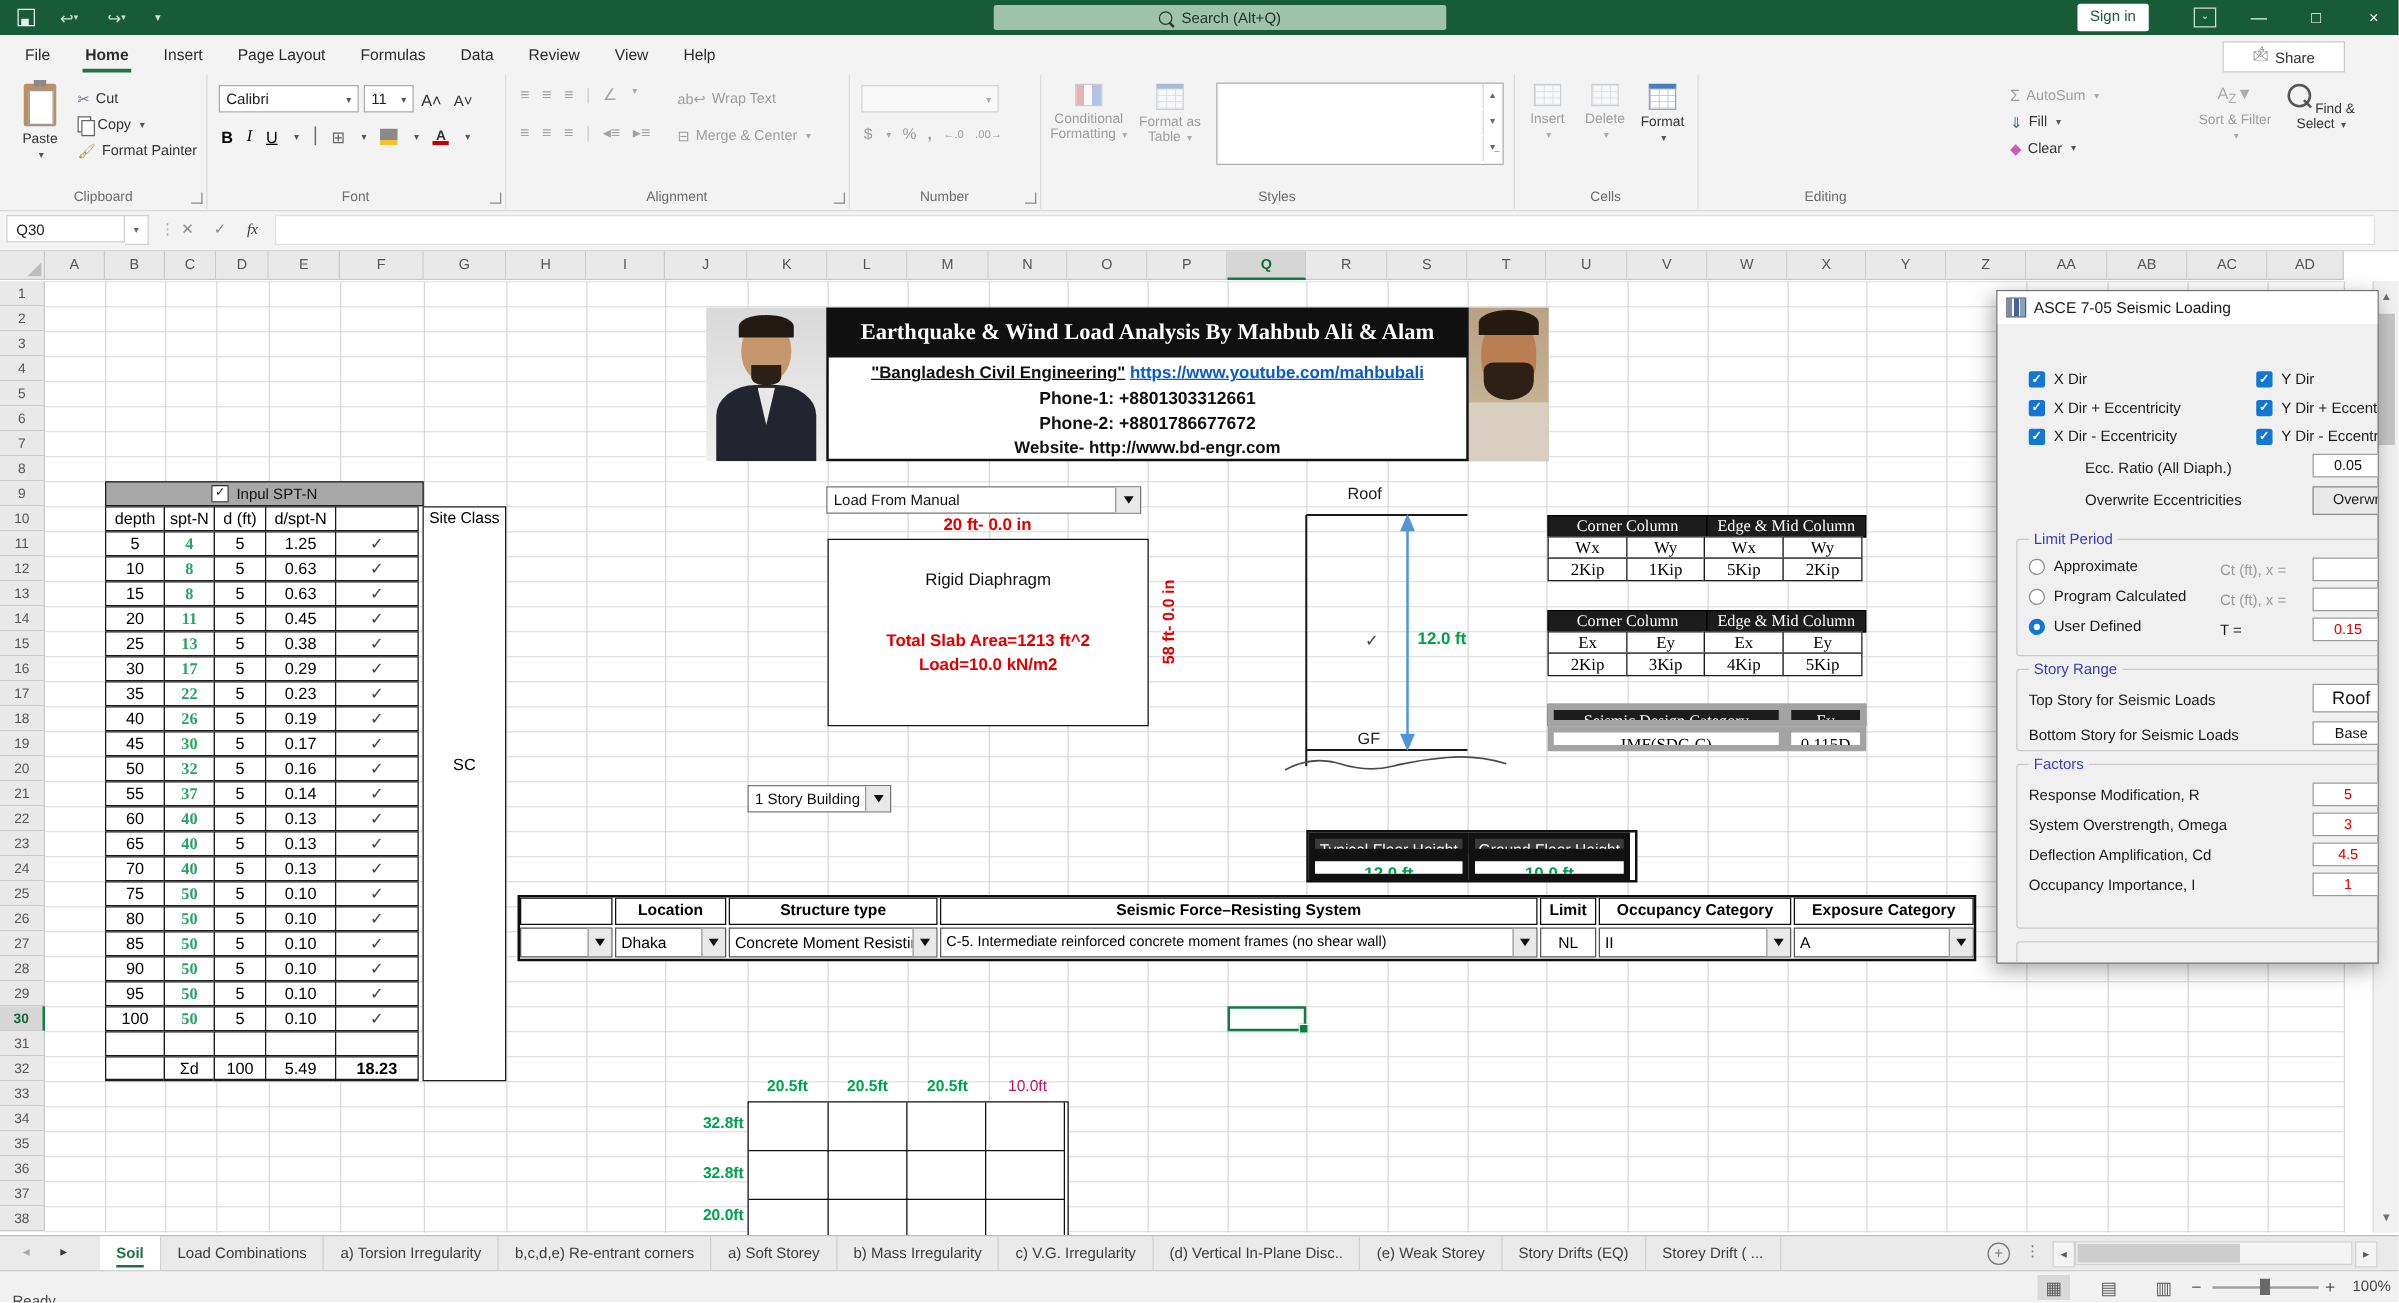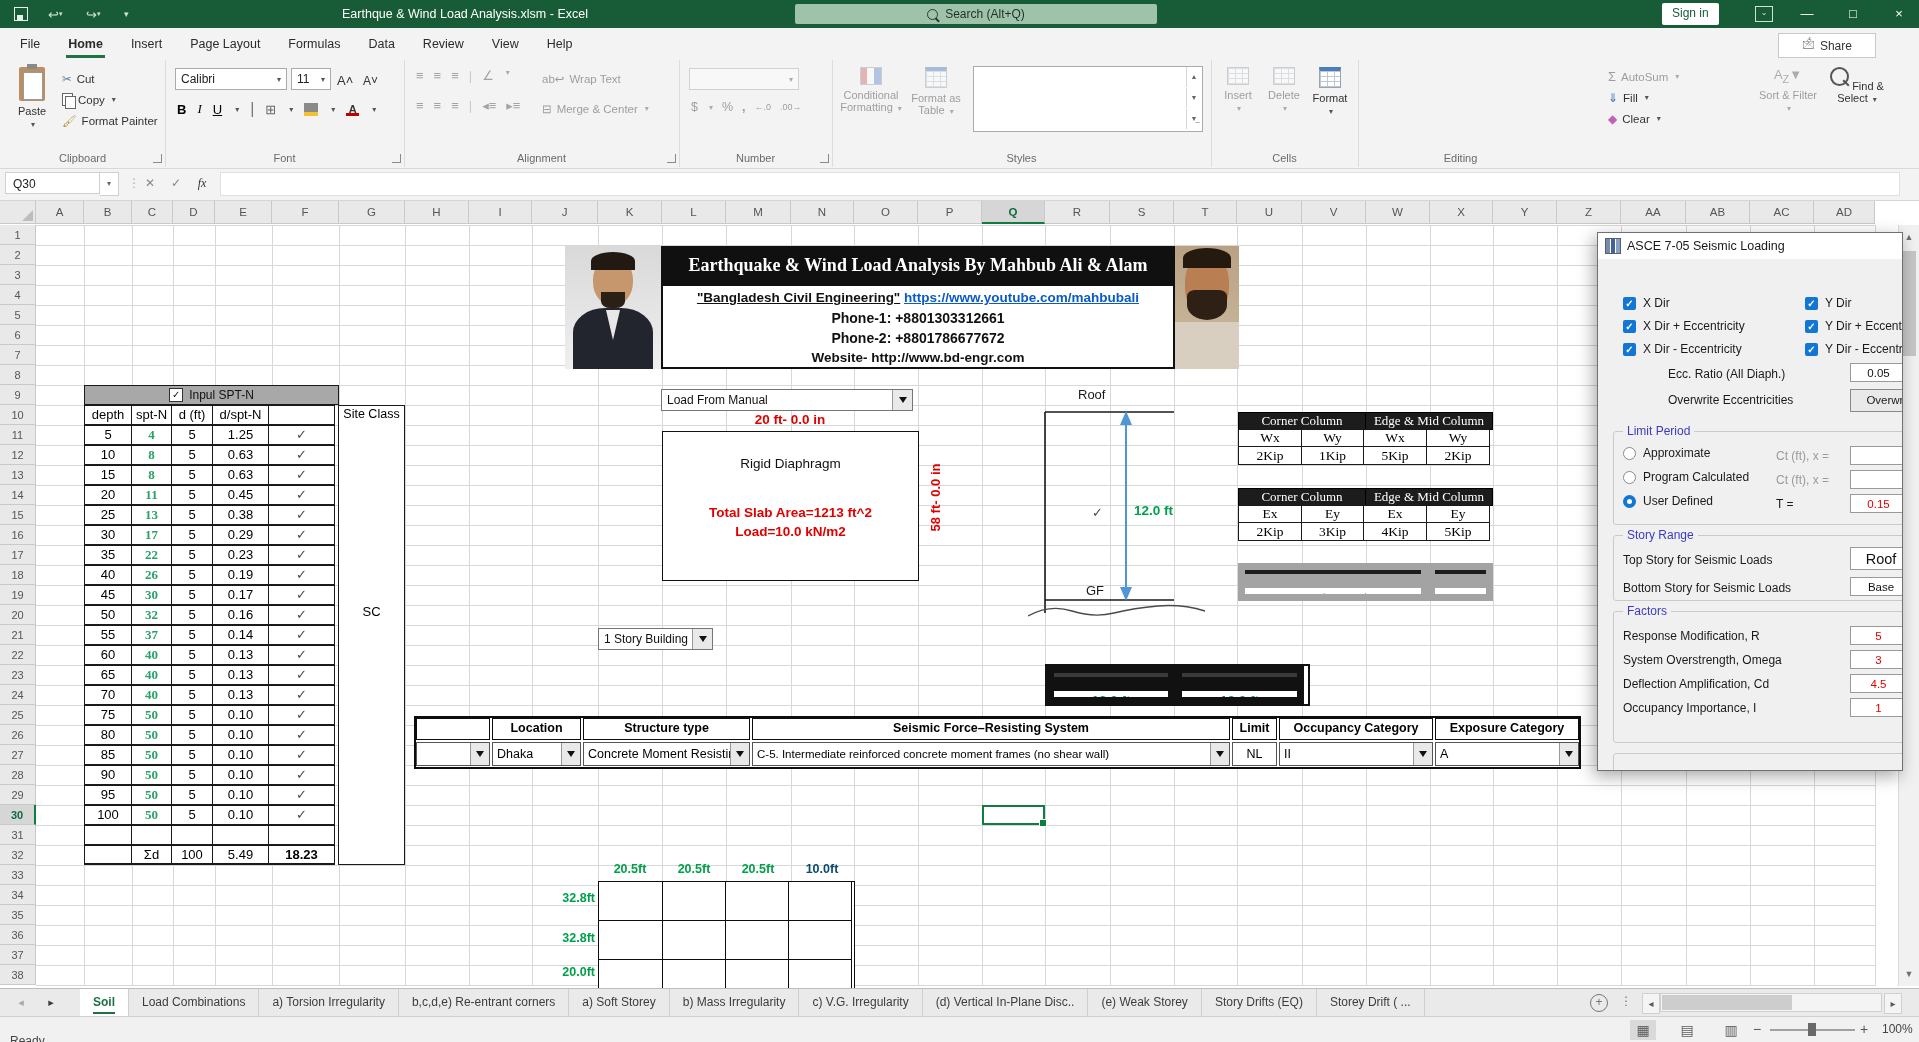--- a/index.html
+++ b/index.html
@@ -84,21 +84,21 @@
   
   .xlcombo{position:absolute;background:#fff;border:1.5px solid #767676;display:flex;align-items:center;z-index:4;box-sizing:border-box;}
   .xlcombo .val{flex:1;font-size:12px;color:#111;padding-left:5px;white-space:nowrap;overflow:hidden;}
   .xlcombo .btn{width:19px;height:100%;background:#E9E9E9;border-left:1px solid #999;display:flex;align-items:center;justify-content:center;}
   .xlcombo .btn:after{content:"";border-left:4.5px solid transparent;border-right:4.5px solid transparent;border-top:6px solid #111;}
   .redtx{color:#E00000;font-weight:bold;}
   .greentx{color:#00A14B;font-weight:bold;}
   
   .dt{position:absolute;z-index:4;background:#fff;}
   .dt .r{display:flex;}
-  .dt .c{box-sizing:border-box;border:7px solid #a3a3a3;text-align:center;overflow:hidden;white-space:nowrap;}
+  .dt .c{box-sizing:border-box;border:5px solid #a3a3a3;text-align:center;overflow:hidden;white-space:nowrap;}
   .serif{font-family:"Liberation Serif",serif;}
   
   #dialog{left:1597px;top:232px;width:306px;height:539px;background:#F0F0F0;border:1px solid #707070;
       box-shadow:-3px 5px 16px rgba(0,0,0,.35);z-index:30;overflow:hidden;box-sizing:border-box;}
   #dlgtitle{position:absolute;left:0;top:0;width:100%;height:26px;background:#fff;display:flex;align-items:center;gap:6px;padding-left:7px;box-sizing:border-box;font-size:12.5px;color:#1a1a1a;}
   .dlgico{width:14px;height:14px;background:linear-gradient(90deg,#7a8aa8 4px,#fff 4px 5px,#41639a 5px 9px,#fff 9px 10px,#8aa0c0 10px);border:1px solid #55606e;}
   .grp{position:absolute;border:1px solid #CACACA;border-radius:3px;}
   .grplab{position:absolute;top:-8px;left:9px;background:#F0F0F0;padding:0 4px;font-size:12px;color:#3B3BC0;}
   .dlab{position:absolute;font-size:12px;color:#1a1a1a;white-space:nowrap;}
   .dgray{color:#9a9a9a;}
@@ -126,21 +126,20 @@
 </head>
 <body>
 
 <div class="abs" id="titlebar">
   <div class="qat" style="left:14px">
       <span class="floppy"></span>
     </div>
   <div class="qat qbtn" style="left:48px">↩<span style="font-size:7px">▾</span></div>
   <div class="qat qbtn" style="left:86px">↪<span style="font-size:7px">▾</span></div>
   <div class="qat qbtn" style="left:124px;font-size:9px">▾</div>
-  <div class="abs" id="apptitle">Earthque &amp; Wind Load Analysis.xlsm  -  Excel</div>
   <div class="abs" id="searchpill">
       <span class="mag"></span>
       <span>Search (Alt+Q)</span>
     </div>
   <div class="abs" id="signin">Sign in</div>
   <div class="abs ribopt" style="left:1755px">⌄</div>
   <div class="abs winbtn" style="left:1790px">—</div>
   <div class="abs winbtn" style="left:1836px">□</div>
   <div class="abs winbtn" style="left:1882px">×</div>
 </div>
@@ -711,21 +710,21 @@
       <div style="position: absolute; left: 126px; top: 38px; width: 64px; height: 40px; border-right: 1.5px solid rgb(13, 13, 13); border-bottom: 1.5px solid rgb(13, 13, 13); box-sizing: border-box;"></div>
       <div style="position: absolute; left: 189px; top: 38px; width: 64px; height: 40px; border-right: 1.5px solid rgb(13, 13, 13); border-bottom: 1.5px solid rgb(13, 13, 13); box-sizing: border-box;"></div>
       <div style="position: absolute; left: 0px; top: 77px; width: 64px; height: 41px; border-right: 1.5px solid rgb(13, 13, 13); border-bottom: 1.5px solid rgb(13, 13, 13); box-sizing: border-box;"></div>
       <div style="position: absolute; left: 63px; top: 77px; width: 64px; height: 41px; border-right: 1.5px solid rgb(13, 13, 13); border-bottom: 1.5px solid rgb(13, 13, 13); box-sizing: border-box;"></div>
       <div style="position: absolute; left: 126px; top: 77px; width: 64px; height: 41px; border-right: 1.5px solid rgb(13, 13, 13); border-bottom: 1.5px solid rgb(13, 13, 13); box-sizing: border-box;"></div>
       <div style="position: absolute; left: 189px; top: 77px; width: 64px; height: 41px; border-right: 1.5px solid rgb(13, 13, 13); border-bottom: 1.5px solid rgb(13, 13, 13); box-sizing: border-box;"></div>
     </div>
     <div style="position: absolute; left: 598px; top: 862px; width: 64px; text-align: center; font-size: 12.5px; z-index: 4; color: rgb(0, 161, 75); font-weight: bold;">20.5ft</div>
     <div style="position: absolute; left: 662px; top: 862px; width: 64px; text-align: center; font-size: 12.5px; z-index: 4; color: rgb(0, 161, 75); font-weight: bold;">20.5ft</div>
     <div style="position: absolute; left: 726px; top: 862px; width: 64px; text-align: center; font-size: 12.5px; z-index: 4; color: rgb(0, 161, 75); font-weight: bold;">20.5ft</div>
-    <div style="position: absolute; left: 790px; top: 862px; width: 64px; text-align: center; font-size: 12.5px; z-index: 4; color: #0c4a6e; font-weight: bold;">10.0ft</div>
+    <div style="position: absolute; left: 790px; top: 862px; width: 64px; text-align: center; font-size: 12.5px; z-index: 4; color: #be185d; font-weight: normal;">10.0ft</div>
     <div style="position: absolute; left: 545px; top: 891px; width: 50px; text-align: right; font-size: 12.5px; z-index: 4; color: rgb(0, 161, 75); font-weight: bold;">32.8ft</div>
     <div style="position: absolute; left: 545px; top: 931px; width: 50px; text-align: right; font-size: 12.5px; z-index: 4; color: rgb(0, 161, 75); font-weight: bold;">32.8ft</div>
     <div style="position: absolute; left: 545px; top: 965px; width: 50px; text-align: right; font-size: 12.5px; z-index: 4; color: rgb(0, 161, 75); font-weight: bold;">20.0ft</div>
   </div>
 <div class="abs" id="selcell"></div>
 
 <div class="abs" id="vscroll">
   <span class="scar" style="top:2px">▲</span>
   <div id="vthumb"></div>
   <span class="scar" style="bottom:2px">▼</span>

